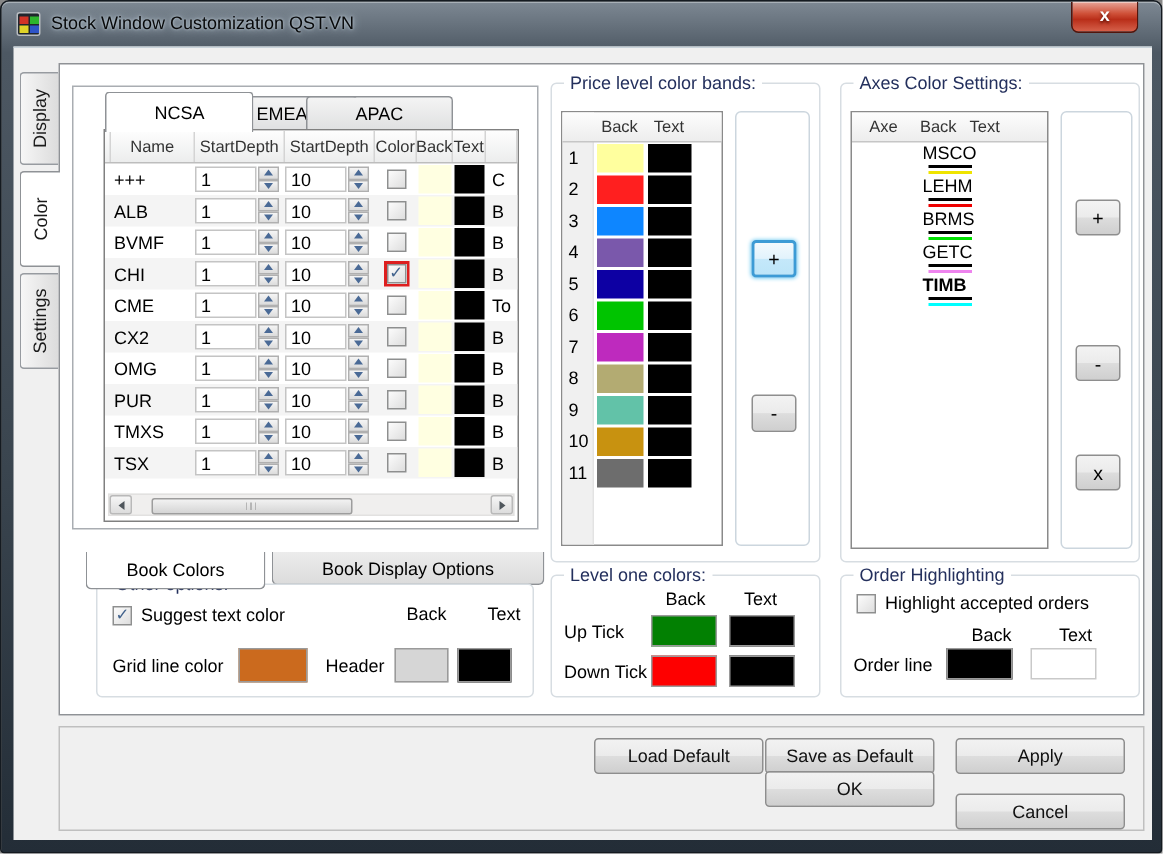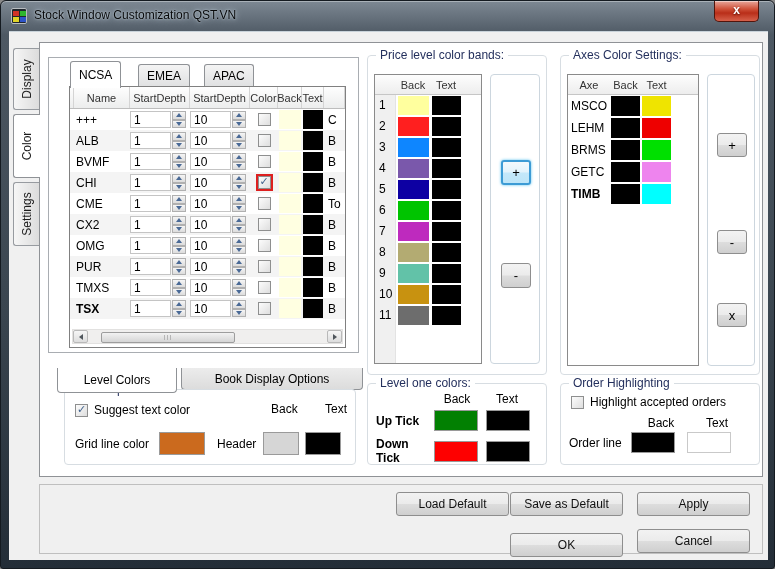--- a/index.html
+++ b/index.html
@@ -40,39 +40,39 @@
   #vtab-color{ top:82px; height:64px; }
   #vtab-settings{ top:150px; height:64px; }
 
   
   #mainpanel{ position:absolute; left:30px; top:10px; width:724px; height:435px;
     background:#fff; border:1px solid #8f9296; z-index:2; }
 
   
   #subpanel{ position:absolute; left:8px; top:14px; width:311px; height:296px;
     background:#fff; border:1px solid #a9adb2; }
-  .etab{ position:absolute; top:6px; height:23px; padding:0 8px; display:flex; align-items:center;
+  .etab{ position:absolute; top:6px; height:23px; padding:0 32px; display:flex; align-items:center;
     background:linear-gradient(180deg,#f4f4f4,#dfe0e1); border:1px solid #8f9296; border-bottom:none;
     border-radius:3px 3px 0 0; font-size:12px; }
   .etab.sel{ top:3px; height:27px; background:#fff; z-index:4; }
   #etab-ncsa{ left:21px; } #etab-emea{ left:89px; } #etab-apac{ left:155px; }
 
   
   #booktable{ position:absolute; left:20px; top:28px; width:277px; height:262px;
     background:#fff; border:1px solid #808080; overflow:hidden; z-index:3; }
   #bheader{ display:flex; height:22px; background:linear-gradient(180deg,#fefefe,#eceded);
     border-bottom:1px solid #bdbdbd; }
   #bheader .hc{ font-size:11px; color:#333; display:flex; align-items:center; justify-content:center;
     border-right:1px solid #d4d4d4; }
   .w-sp{ width:4px; } .w-name{ width:56px; } .w-spin{ width:60px; } .w-chk{ width:28px; }
   .w-back{ width:24px; } .w-text{ width:22px; } .w-x{ flex:1; }
   .brow{ display:flex; height:21px; align-items:center; }
   .brow:nth-child(even){ background:#f4f4f4; }
   .c-name{ width:56px; padding-left:2px; font-size:12px; color:#000; }
-  .c-name.bold{ font-weight:bold; }
+  .c-name.bold{ font-weight:normal; }
   .c-spin{ width:60px; display:flex; align-items:center; }
   .spinval{ width:41px; height:17px; background:#fff; border:1px solid #c4c4c4; font-size:12px;
     padding:1px 0 0 3px; }
   .spinbtns{ width:14px; height:17px; display:flex; flex-direction:column; margin-left:1px; }
   .sb{ height:8.5px; background:linear-gradient(180deg,#f5f5f5,#dcdcdc); border:1px solid #b0b0b0;
     display:flex; align-items:center; justify-content:center; }
   .tri-up{ width:0; height:0; border-left:3px solid transparent; border-right:3px solid transparent;
     border-bottom:4px solid #4a6a96; }
   .tri-dn{ width:0; height:0; border-left:3px solid transparent; border-right:3px solid transparent;
     border-top:4px solid #4a6a96; }
@@ -138,21 +138,21 @@
   #band-add{ top:85px; } #band-del{ top:188px; }
 
   
   #group-axes{ left:520px; top:12px; width:200px; height:320px; }
   #axestable{ position:absolute; left:6px; top:18px; width:132px; height:292px;
     border:1px solid #8a8a8a; background:#fff; }
   #axeshead{ display:flex; height:20px; background:linear-gradient(180deg,#fdfdfd,#ededed);
     border-bottom:1px solid #c6c6c6; font-size:11px; color:#333;justify-content:space-between; }
   #axeshead .hc{ display:flex; align-items:center; justify-content:center; }
   .aw-name{ width:42px; } .aw-back{ width:31px; } .aw-text{ width:31px; } .aw-x{ flex:1; }
-  .axisrow{ display:flex; height:22px; align-items:center; }
+  .axisrow{ display:flex; height:22px; align-items:center;flex-direction:column; }
   .axisrow .nm{ width:42px; font-size:12px; padding-left:3px; }
   .axisrow .nm.bold{ font-weight:bold; }
   .axisrow .cell{ height:22px; padding:1px; }
   .axisrow .cell .sw{ display:block; width:100%; height:100%; }
   .acellb{ width:31px; } .acellt{ width:31px; }
   #axes-btnbox{ left:146px; top:18px; width:48px; height:292px; }
   #axes-btnbox .wbtn{ left:9px; width:30px; height:24px; }
   #axes-add{ top:58px; } #axes-del{ top:155px; } #axes-x{ top:228px; }
 
   
@@ -166,21 +166,21 @@
   .swbtn{ width:46px; height:23px; border:1px solid #9a9a9a; display:inline-block; }
   #header-row{ left:152px; top:42px; }
   #header-row .lbl{ width:46px; }
   #header-row .swbtn{ width:36px; margin-right:6px; }
 
   
   #group-level1{ left:327px; top:340px; width:180px; height:82px; }
   #lvl-heads{ left:64px; top:8px; width:100px; display:flex; }
   #lvl-heads span{ width:50px; text-align:center; }
   .lvlrow{ position:absolute; left:8px; display:flex; align-items:center; font-size:12px; }
-  .lvlrow .lbl{ width:58px;font-weight:bold; }
+  .lvlrow .lbl{ width:58px; }
   .lvlrow .swbtn{ width:44px; margin-right:8px; height:21px; }
   #uptick-row{ top:26px; } #downtick-row{ top:53px; }
 
   
   #group-order{ left:520px; top:340px; width:200px; height:82px; }
   #hl-row{ left:10px; top:11px; }
   #hl-row .cb{ margin-right:6px; }
   #ord-heads{ left:72px; top:32px; width:112px; display:flex; }
   #ord-heads span{ width:56px; text-align:center; }
   #ordercolor-row{ left:8px; top:48px; }
@@ -189,21 +189,21 @@
   #order-text-sw{ border-color:#c9c9c9; }
 
   
   #bottompanel{ position:absolute; left:30px; top:452px; width:724px; height:70px;
     background:#f0f0f0; border:1px solid #bfbfbf; }
   .pbtn{ position:absolute; width:113px; height:24px; font-size:12px; color:#111;
     display:flex; align-items:center; justify-content:center;
     background:linear-gradient(180deg,#f2f2f2 0%,#ebebeb 49%,#dddddd 51%,#cfcfcf 100%);
     border:1px solid #8e8e8e; border-radius:3px; }
   #btn-load{ left:342px; top:7px;margin-left:14px; } #btn-save{ left:470px; top:7px; } #btn-apply{ left:597px; top:7px; }
-  #btn-ok{ left:470px; top:48px; } #btn-cancel{ left:597px; top:44px; }
+  #btn-ok{ left:470px; top:29px; } #btn-cancel{ left:597px; top:44px; }
 </style>
 </head>
 <body>
 
 <div id="window">
   <div id="titlebar">
     <div class="app-icon">
         <i class="q1"></i>
         <i class="q2"></i>
         <i class="q3"></i>
@@ -620,21 +620,21 @@
             <div class="sarr">
                 <i class="tri-l"></i>
               </div>
             <div class="sarr" style="position:absolute;right:0;">
                 <i class="tri-r"></i>
               </div>
             <div id="hthumb"></div>
           </div>
         </div>
 
-        <div class="subtab" id="subtab-colors">Level Colors</div>
+        <div class="subtab" id="subtab-colors">Book Colors</div>
         <div class="subtab" id="subtab-display">Book Display Options</div>
       </div>
 
       <div class="group" id="group-bands">
         <div class="grouplabel">Price level color bands:</div>
         <div id="bandtable">
           <div id="bandnumstrip"></div>
           <div id="bandhead">
             <div class="hc bw-num"></div>
             <div class="hc bw-back">Back</div>

